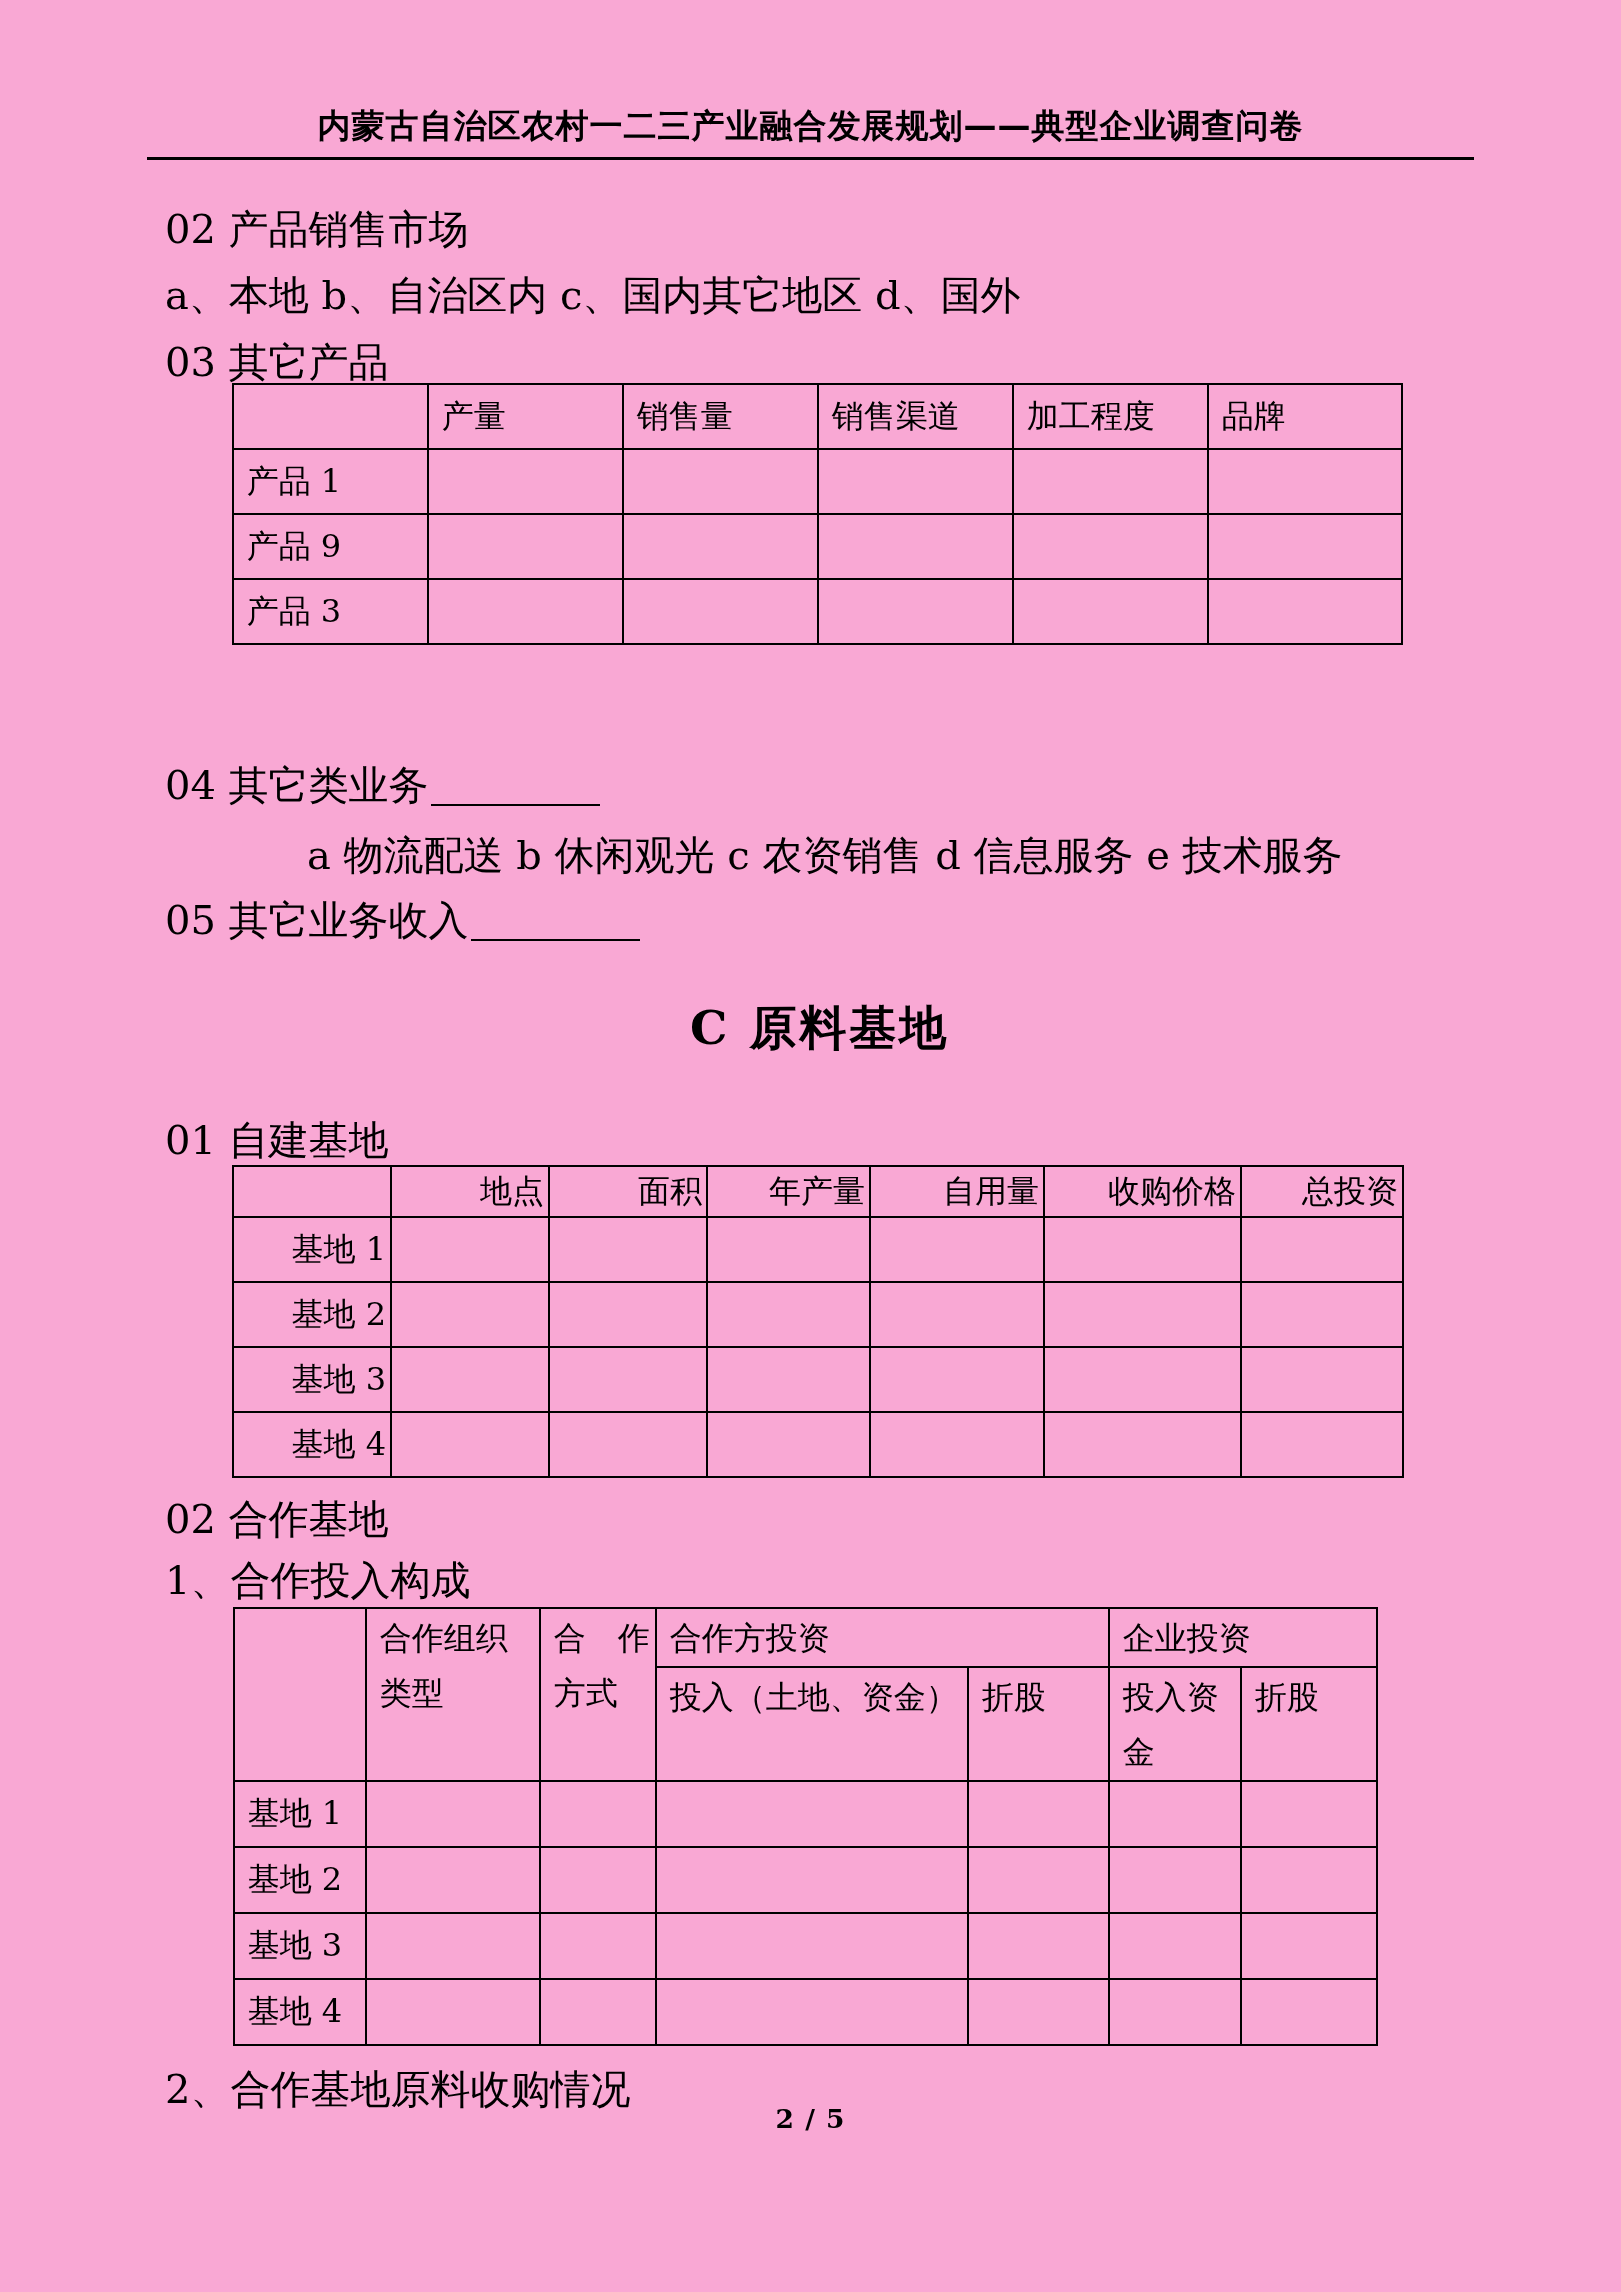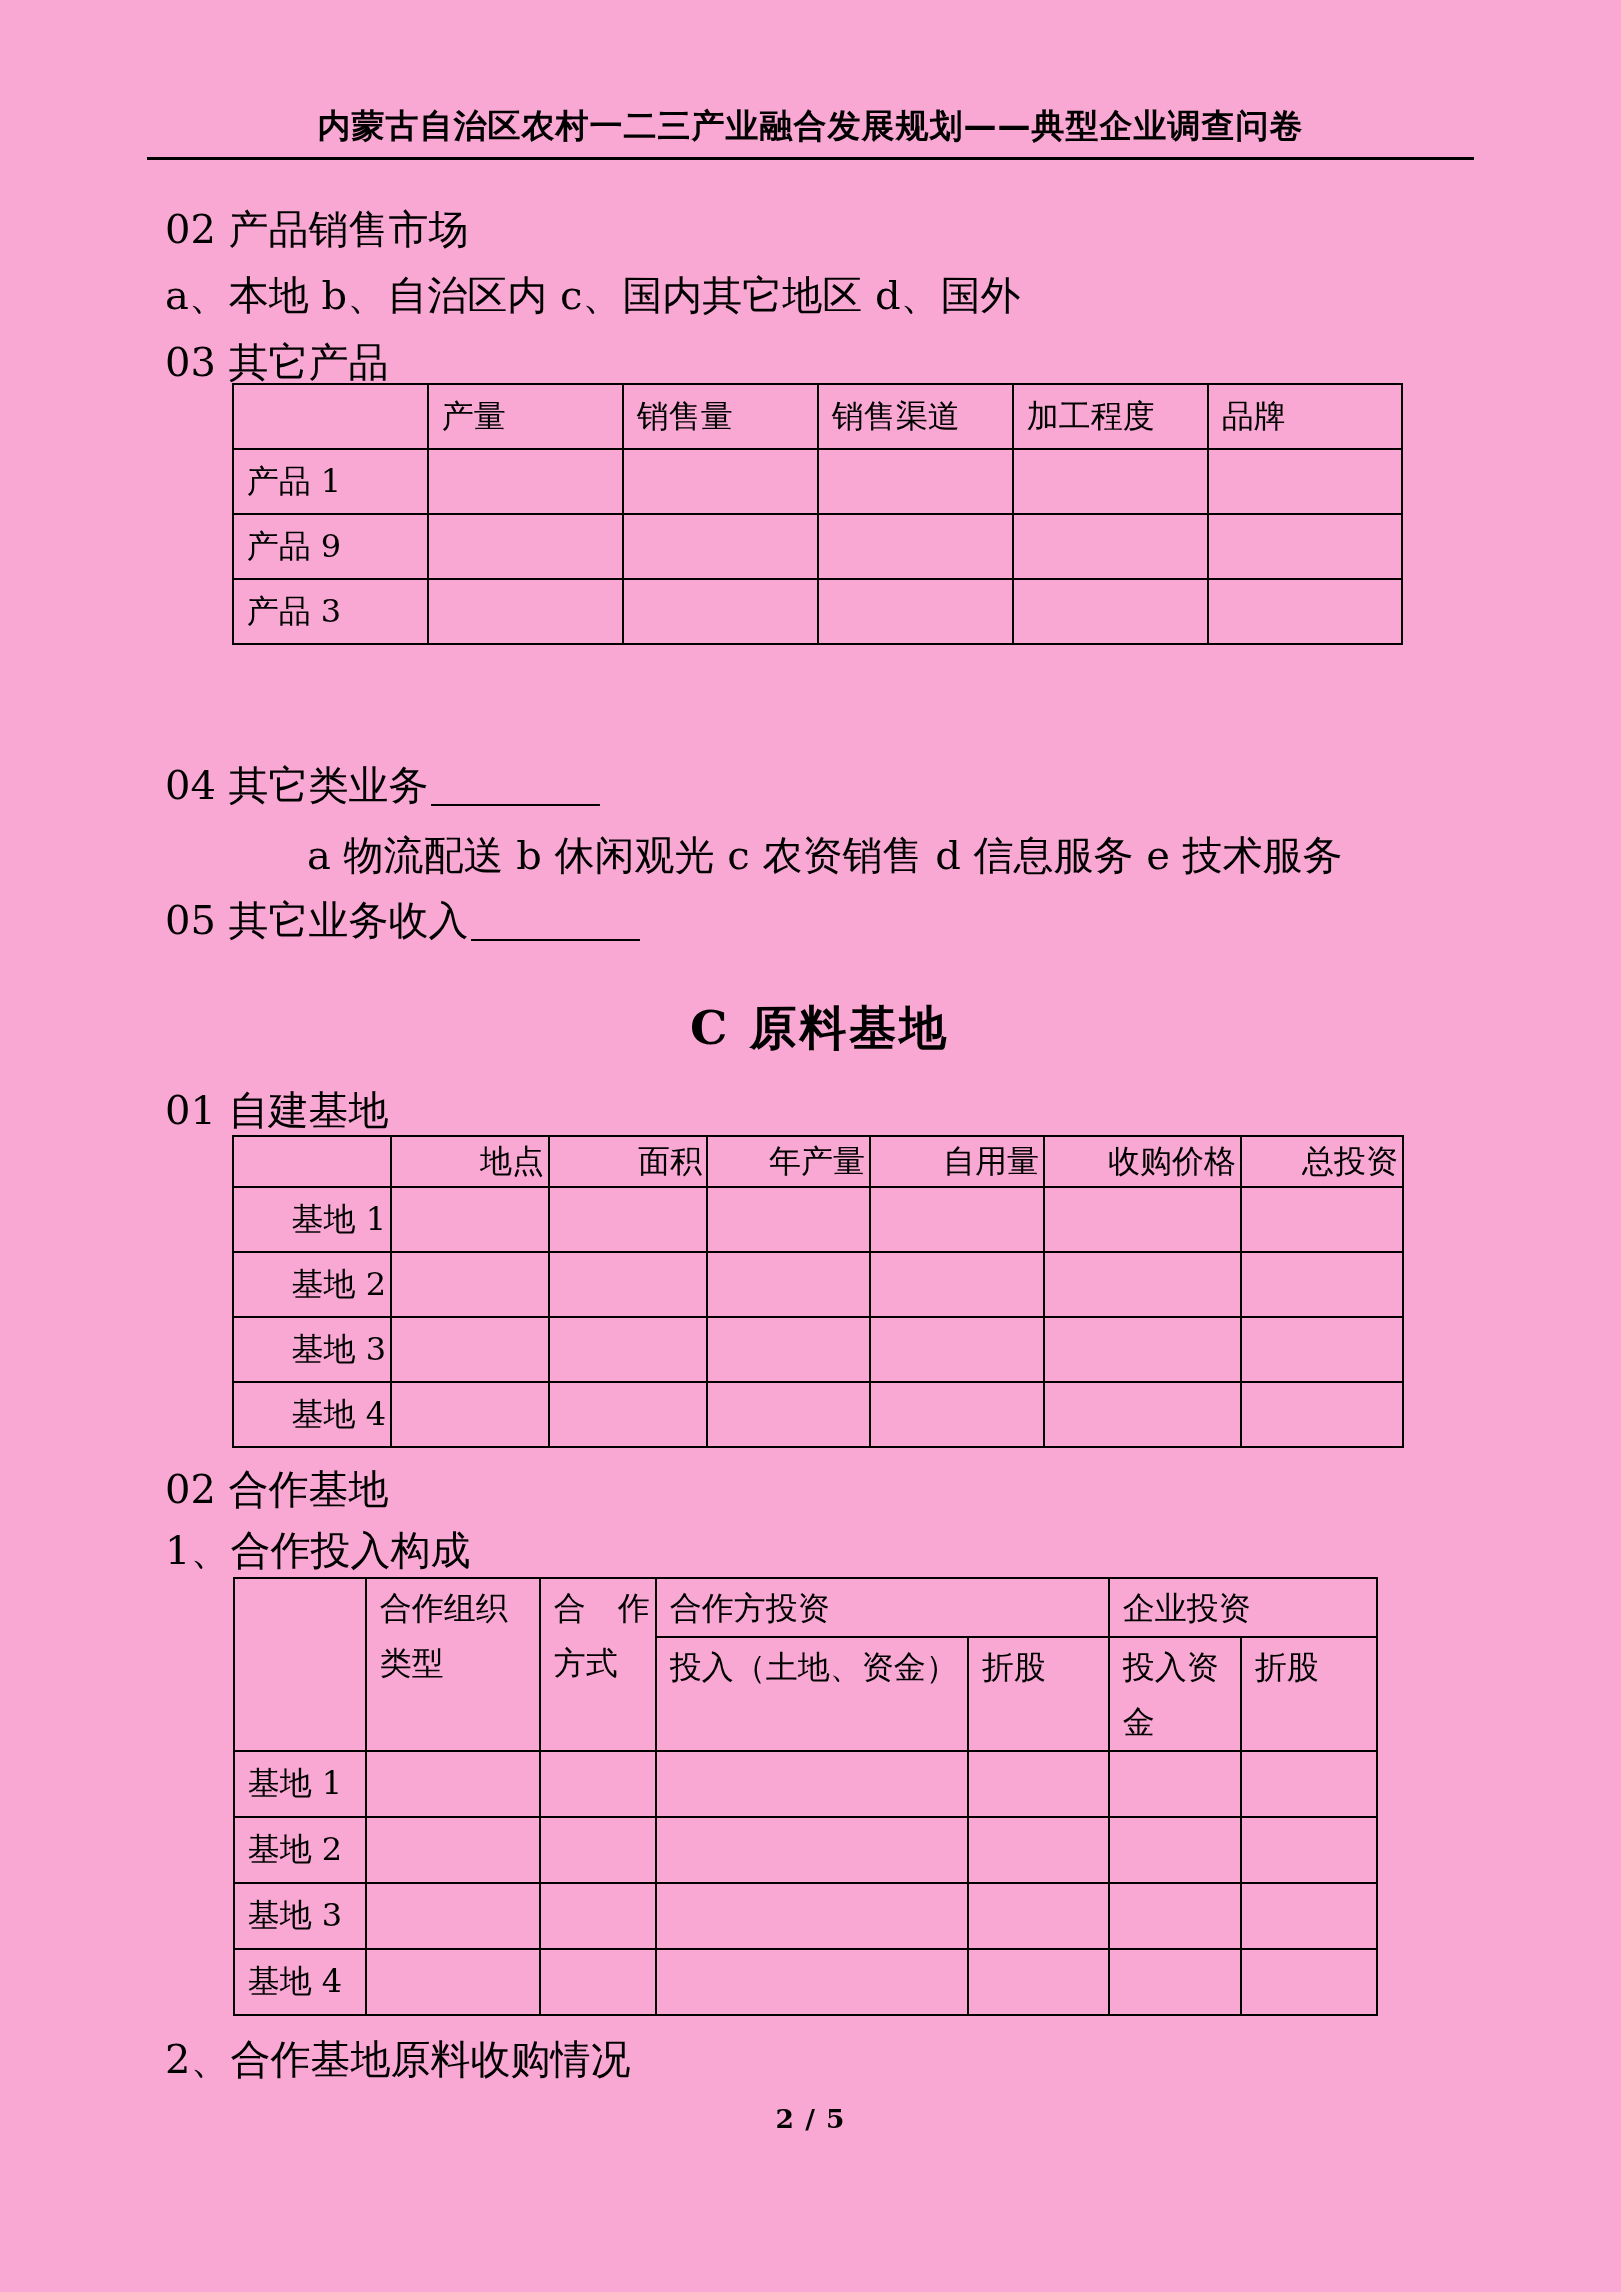--- a/index.html
+++ b/index.html
@@ -13,21 +13,21 @@
     border-bottom:3.9px solid #000; text-align:center;
   }
   .doc-title {
     font-family:"DejaVu Sans","Liberation Sans",sans-serif;
     font-weight:bold; font-size:33px; letter-spacing:1px; line-height:43px;
   }
   .content { margin:0 147px 0 165px; }
   .q { font-size:40px; line-height:41px; white-space:pre-wrap; }
   .mt20{margin-top:19.6px}.mt22{margin-top:21.6px}.mt24{margin-top:23.5px}.mt26{margin-top:25.5px}
   .mt28{margin-top:24px}.mt30{margin-top:29px}.mt50{margin-top:49px}
-  .mt64{margin-top:33px}.mt96{margin-top:120px}
+  .mt64{margin-top:63px}.mt96{margin-top:120px}
   .indent145 { padding-left:142px; }
   .blank {
     display:inline-block; width:169px; height:39px; vertical-align:bottom;
     border-bottom:2.9px solid #000; margin-left:2px;
   }
   .section-title {
     margin-top:57px; text-align:center; font-size:47px; font-weight:bold;
     letter-spacing:2.9px; line-height:59px; font-family:"DejaVu Serif","Liberation Serif",serif;
   }
   table.tbl { border-collapse:collapse; table-layout:fixed; font-size:32px; }

